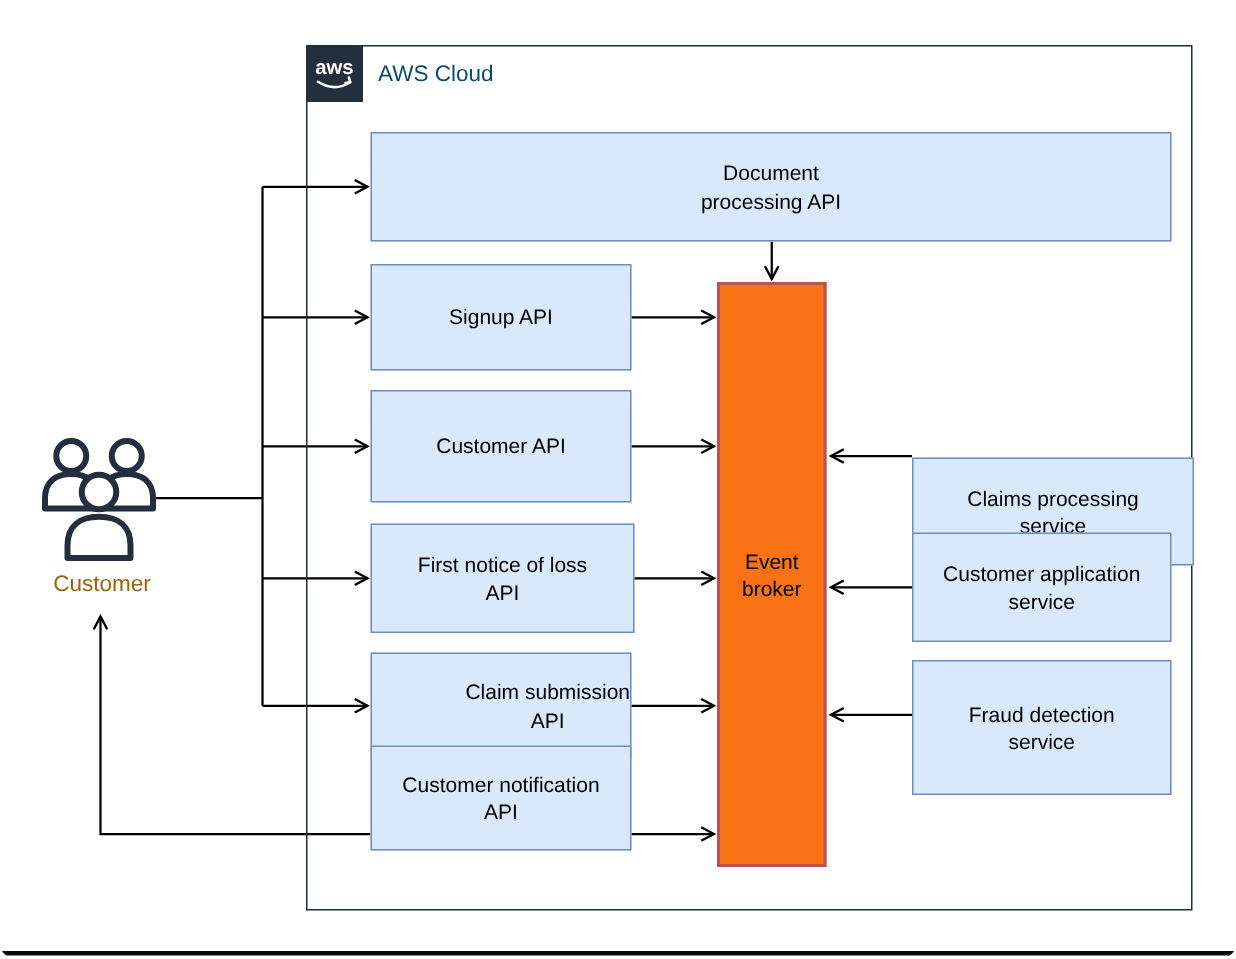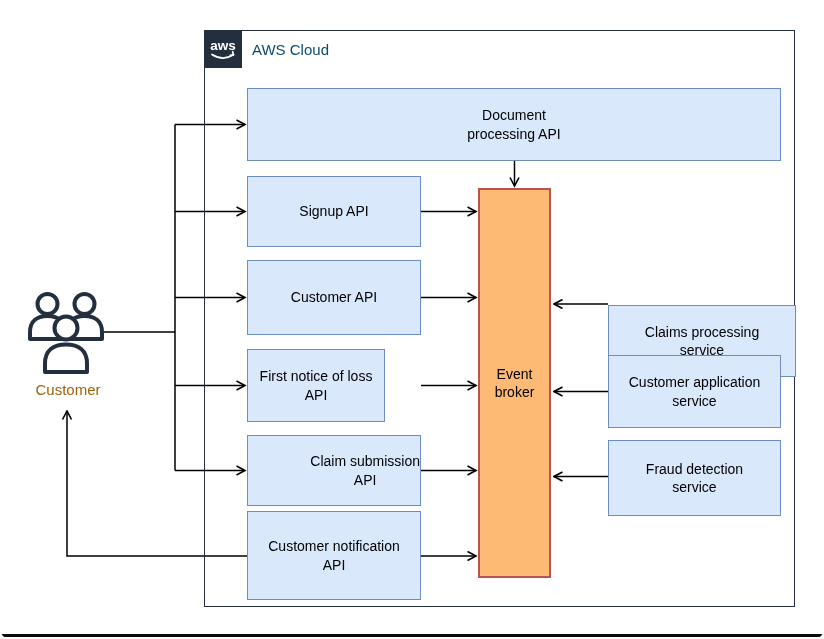--- a/index.html
+++ b/index.html
@@ -48,34 +48,34 @@
     font-size: 14px;
     line-height: 1.3;
     color: #000000;
   }
   .node .lbl { white-space: pre-line; }
   .blue {
     background: #dae8fc;
     border: 1.5px solid #6c8ebf;
   }
   .red {
-    background: #fdba74;
+    background: #f97316;
     border: 2px solid #b85450;
   }
   
   .n-doc    { left: 247px; top:  88px; width: 534px; height: 73px; }
   .n-signup { left: 247px; top: 176px; width: 174px; height: 71px; }
   .n-cust   { left: 247px; top: 260px; width: 174px; height: 75px; }
-  .n-fnol   { left: 247px; top: 349px; width: 138px; height: 73px; }
+  .n-fnol   { left: 247px; top: 349px; width: 176px; height: 73px; }
   .n-claim  { left: 247px; top: 435px; width: 174px; height: 71px; justify-content: flex-end; }
-  .n-notif  { left: 247px; top: 511px; width: 174px; height: 89px; }
+  .n-notif  { left: 247px; top: 497px; width: 174px; height: 70px; }
   .n-broker { left: 478px; top: 188px; width:  73px; height: 390px; }
   .n-claims-svc  { left: 608px; top: 268px; width: 188px; height: 72px; margin-top: 37px; }
   .n-custapp-svc { left: 608px; top: 355px; width: 173px; height: 73px; }
-  .n-fraud-svc   { left: 608px; top: 440px; width: 173px; height: 76px; }
+  .n-fraud-svc   { left: 608px; top: 440px; width: 173px; height: 90px; }
   
   .actor-icon {
     position: absolute;
     left: 28px; top: 291px;
     width: 76px; height: 84px;
   }
   .actor-label {
     position: absolute;
     left: 16px; top: 381px;
     width: 104px;

